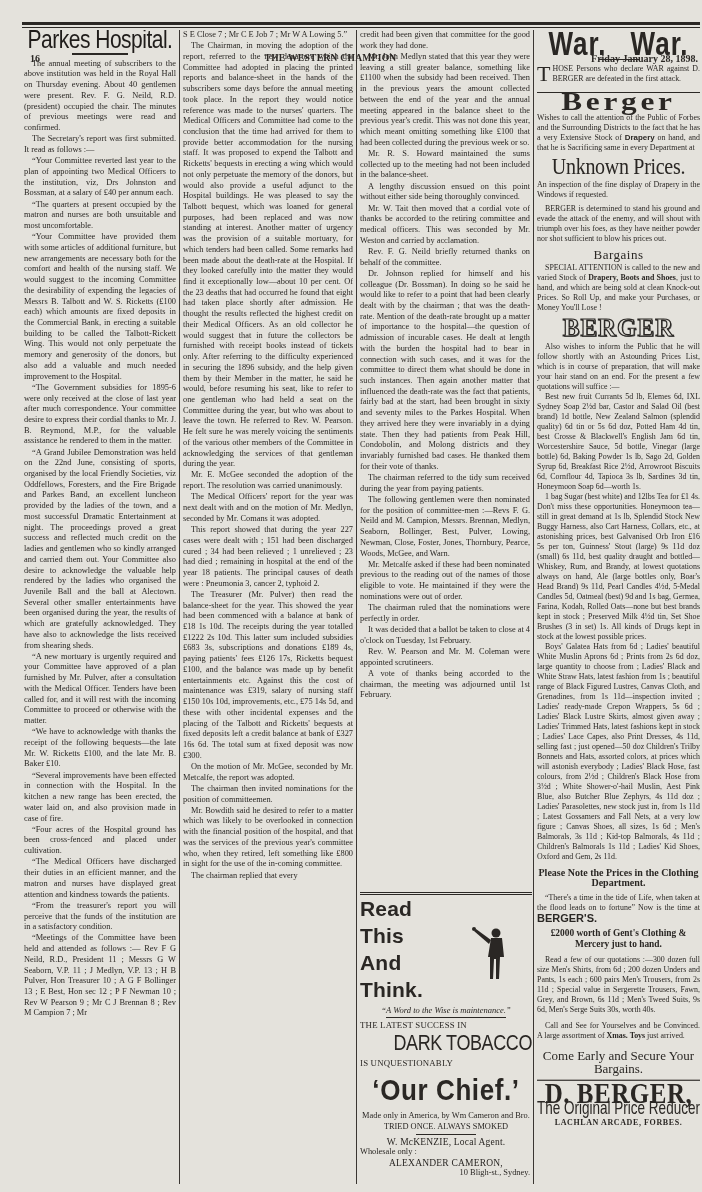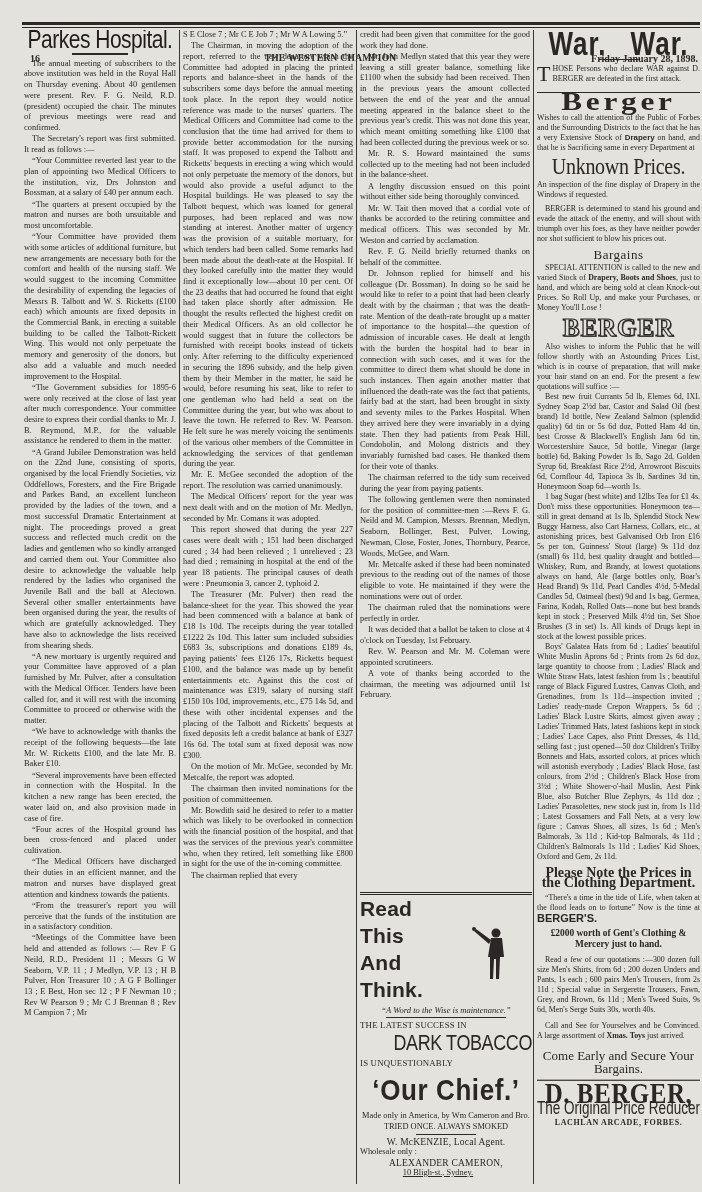--- a/index.html
+++ b/index.html
@@ -56,41 +56,41 @@
   .ad-tobacco .dark {
     font-family: "Liberation Sans", "DejaVu Sans", sans-serif;
     font-size: 18px; text-align: right; transform: scaleY(1.2); margin: 3px 0 4px; letter-spacing: -0.4px;
   }
   .ad-tobacco .chief {
     font-family: "Liberation Sans", "DejaVu Sans", sans-serif; font-weight: bold;
     font-size: 26px; text-align: center; letter-spacing: 0.6px; transform: scaleY(1.15); margin: 7px 0 5px;
   }
   .ad-tobacco .line { font-size: 8.4px; text-align: center; line-height: 10.5px; }
   .ad-tobacco .line.left { text-align: left; }
-  .ad-tobacco .line.right { text-align: center; padding-right: 16px; text-decoration: underline; }
+  .ad-tobacco .line.right { text-align: right; padding-right: 2px; }
   .ad-tobacco .agent { font-size: 9.5px; text-align: center; letter-spacing: 0.2px; }
 
   
   .c4 .war {
     font-family: "Liberation Sans", "DejaVu Sans", sans-serif; font-weight: bold;
     font-size: 26px; text-align: center; transform: scaleY(1.3); letter-spacing: 1px; margin: 8px 0 10px; word-spacing: 16px;
   }
   .c4 .dropcap { float: left; font-size: 22px; line-height: 20px; margin-right: 2px; }
   .c4 .berger-block {
     font-family: "Liberation Serif", "DejaVu Serif", serif; font-weight: bold; font-size: 25px;
     text-align: center; letter-spacing: 3px; transform: scaleX(1.25); margin: 8px 0 6px;
     border-top: 1px solid #2b2825; padding-top: 4px;
   }
   .c4 .unknown { font-size: 20px; text-align: center; transform: scaleY(1.2); margin: 8px 0 8px; letter-spacing: -0.3px; }
   .c4 .bargains { font-weight: normal; font-size: 13px; text-align: center; margin: 6px 0 2px; letter-spacing: 0.5px; }
   .c4 .berger-outline {
     font-weight: bold; font-size: 25px; text-align: center; letter-spacing: 1px; margin: 10px 0 8px;
     color: #e4e2dc; -webkit-text-stroke: 1.2px #2b2825; text-shadow: 1px 1px 0 #555;
   }
-  .c4 .note { font-weight: bold; font-size: 14px; text-align: center; margin: 6px 0 4px; }
+  .c4 .note { font-weight: bold; font-size: 10px; text-align: center; margin: 6px 0 4px; }
   .c4 .gents { font-weight: bold; font-size: 9.4px; text-align: center; margin: 3px 0 6px; }
   .c4 .come { font-size: 13px; text-align: center; margin: 8px 0 4px; line-height: 13px; }
   .c4 .dberger {
     font-family: "Liberation Serif", "DejaVu Serif", serif; font-weight: bold; font-size: 25px;
     text-align: center; letter-spacing: 0.5px; transform: scaleY(1.15); margin: 6px 0 2px;
     border-top: 1px solid #2b2825; padding-top: 6px;
   }
   .c4 .reducer { font-family: "Liberation Sans", "DejaVu Sans", sans-serif; font-size: 13.5px; text-align: center; transform: scaleY(1.3); margin: 5px 0 3px; }
   .c4 .arcade { font-size: 8px; text-align: center; font-weight: bold; letter-spacing: 0.6px; }
   .c4 .p { font-size: 7.9px; line-height: 10px; }

